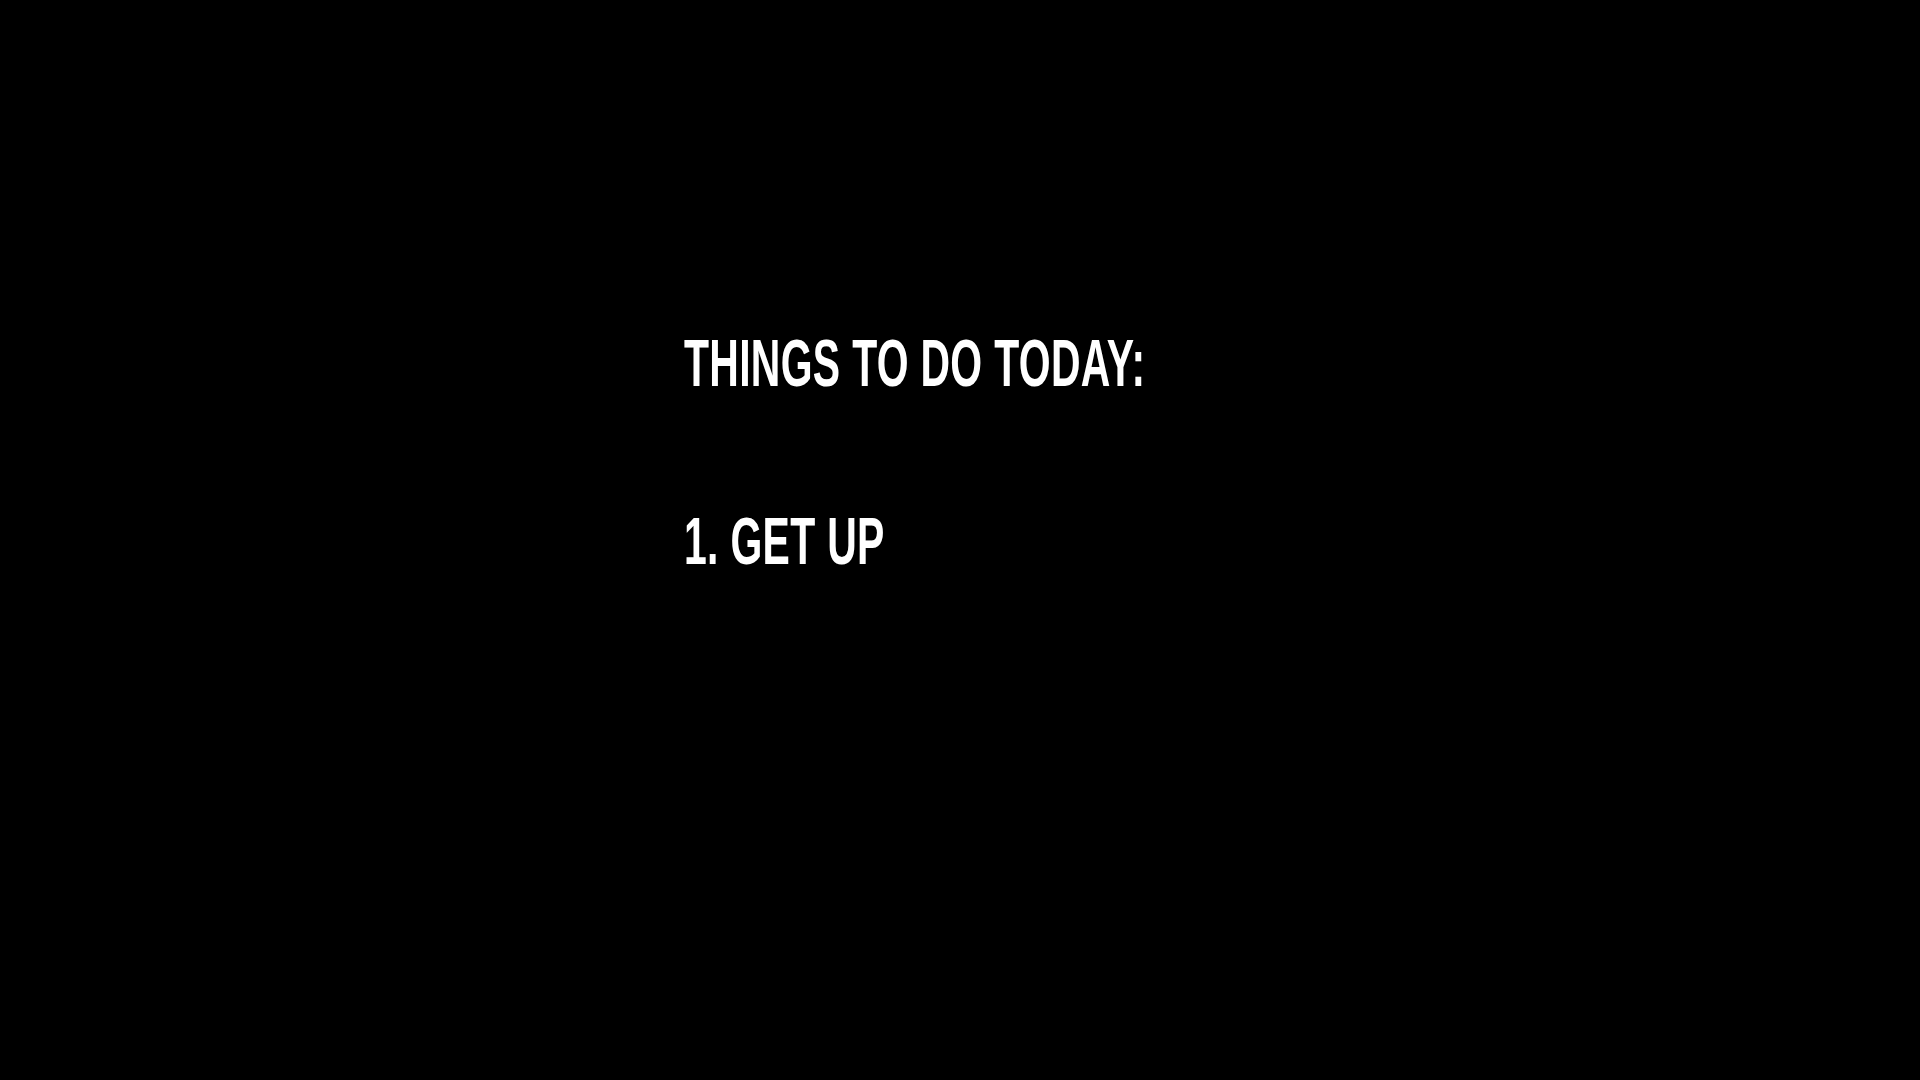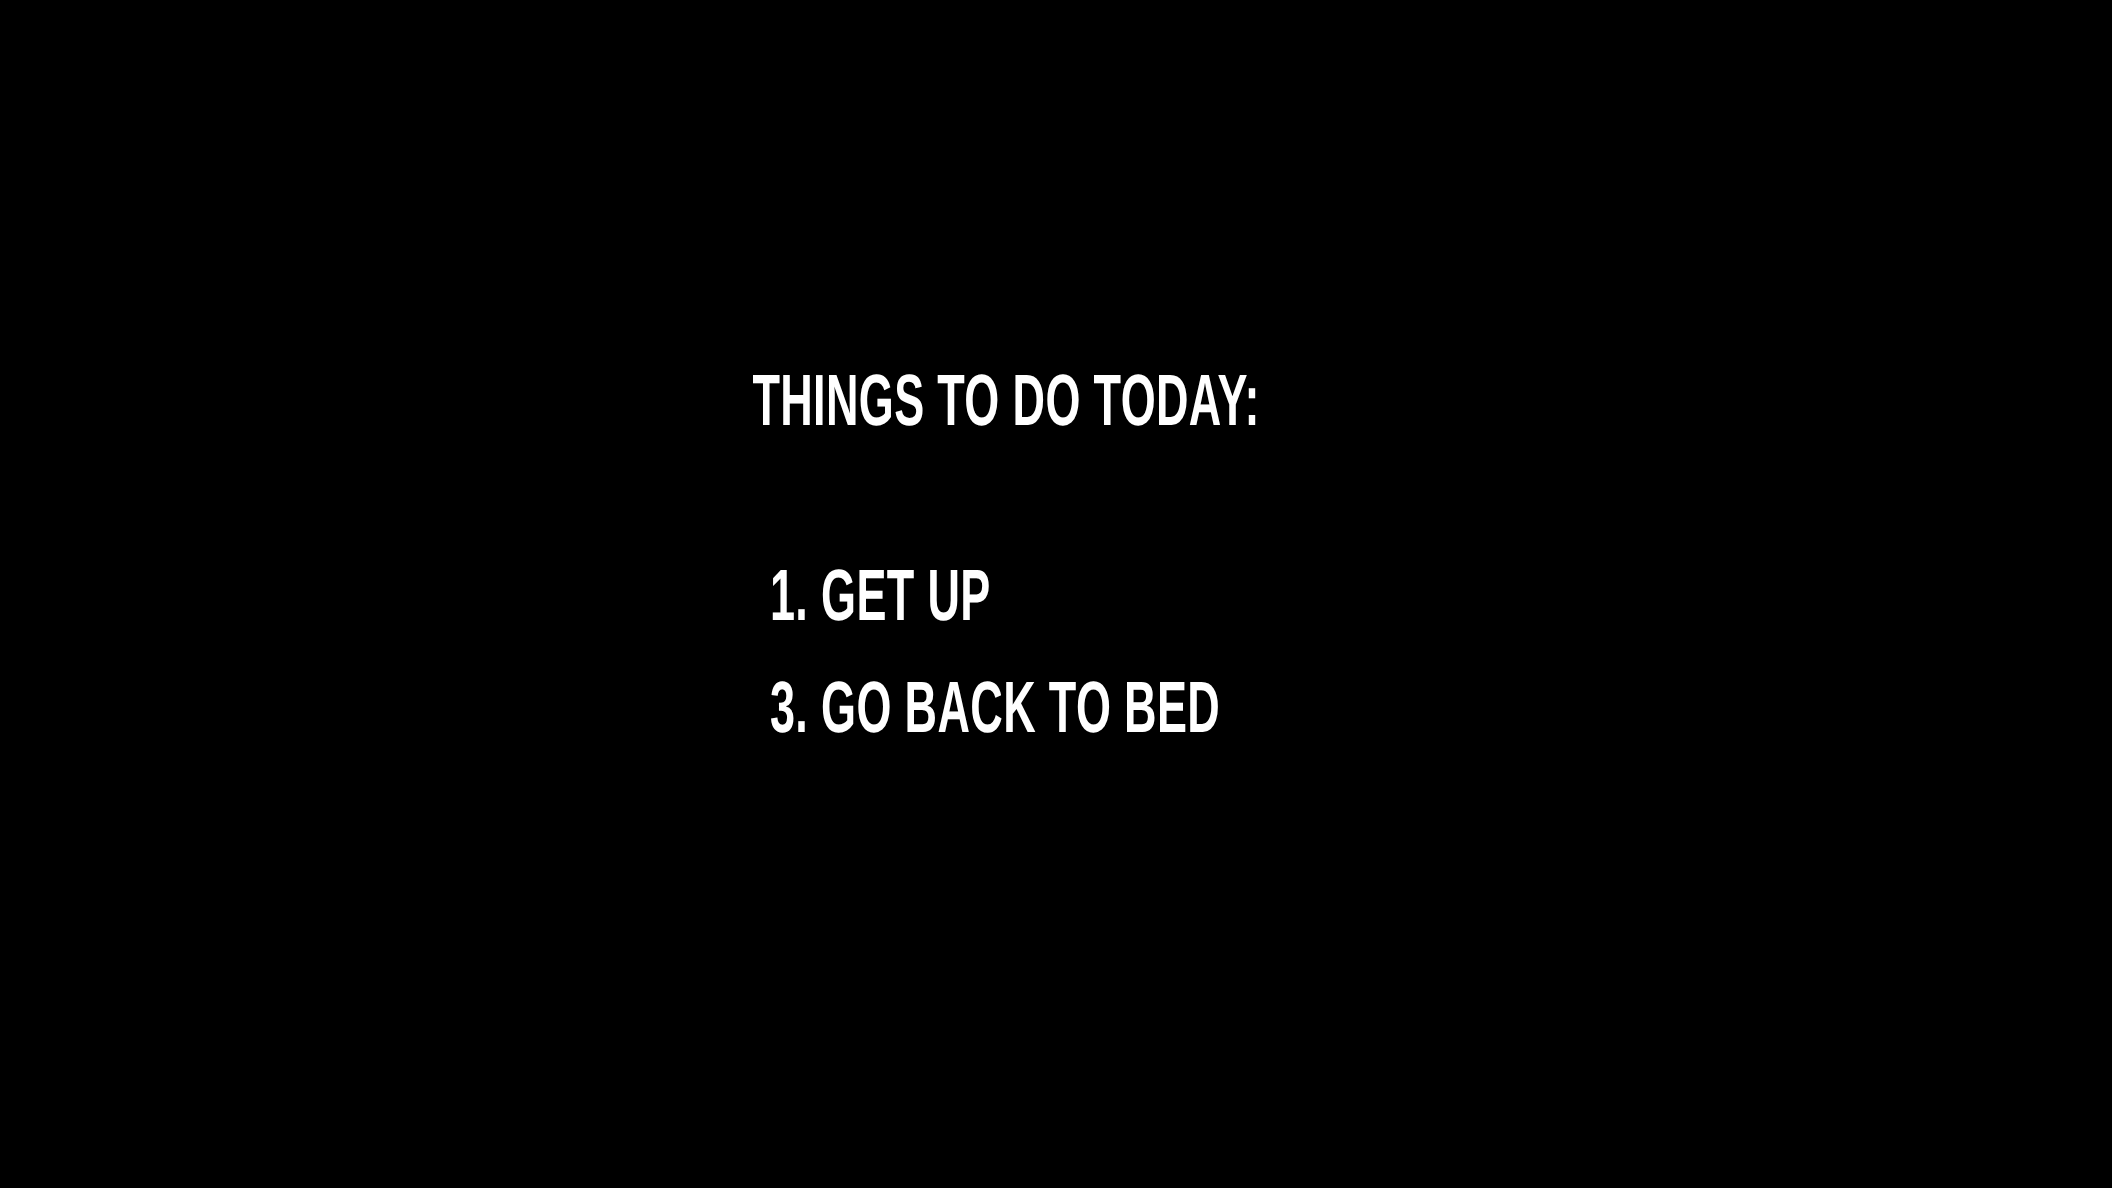--- a/index.html
+++ b/index.html
@@ -53,21 +53,21 @@
 
   
   #note-list {
     list-style: none;
     margin: 0;
     padding: 0;
     margin-top: 112px;
   }
 
   #note-list li {
-    margin: 16px;
+    margin: 0;
     padding: 0;
     height: 85px;
   }
 
   .list-line {
     font-size: 66px;
     line-height: 66px;
   }
 </style>
 </head>
@@ -76,20 +76,17 @@
 <div id="poster" style="background: rgb(0, 0, 0);">
 
   <div id="note-block">
 
     <h1 id="note-title" class="condensed" style="color: rgb(255, 255, 255);">THINGS TO DO TODAY:</h1>
 
     <ul id="note-list">
       <li>
         <span class="condensed list-line" style="color: rgb(255, 255, 255);">1. GET UP</span>
       </li>
-      <li>
-        <span class="condensed list-line" style="color: rgb(255, 255, 255);">3. GO BACK TO BED</span>
-      </li>
     </ul>
 
   </div>
 
 </div>
 
 </body></html>

